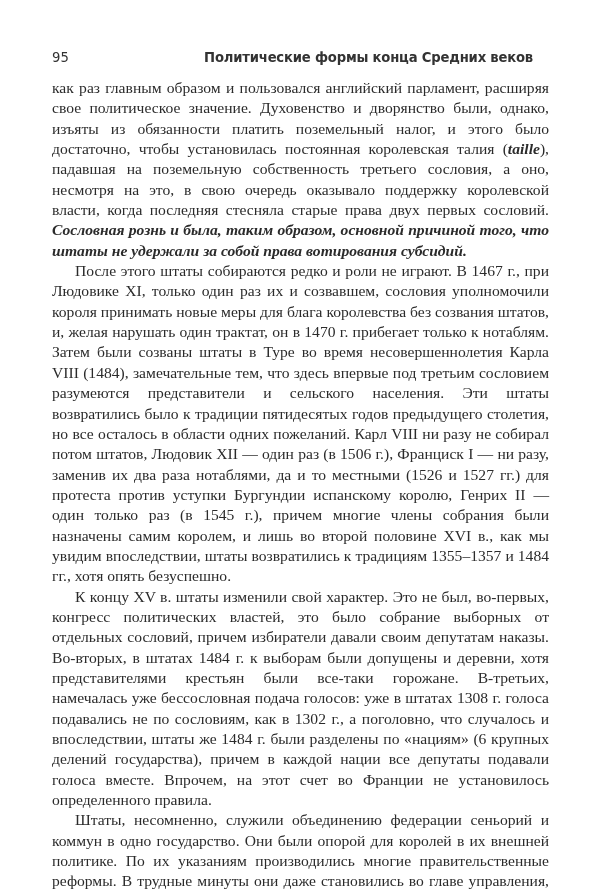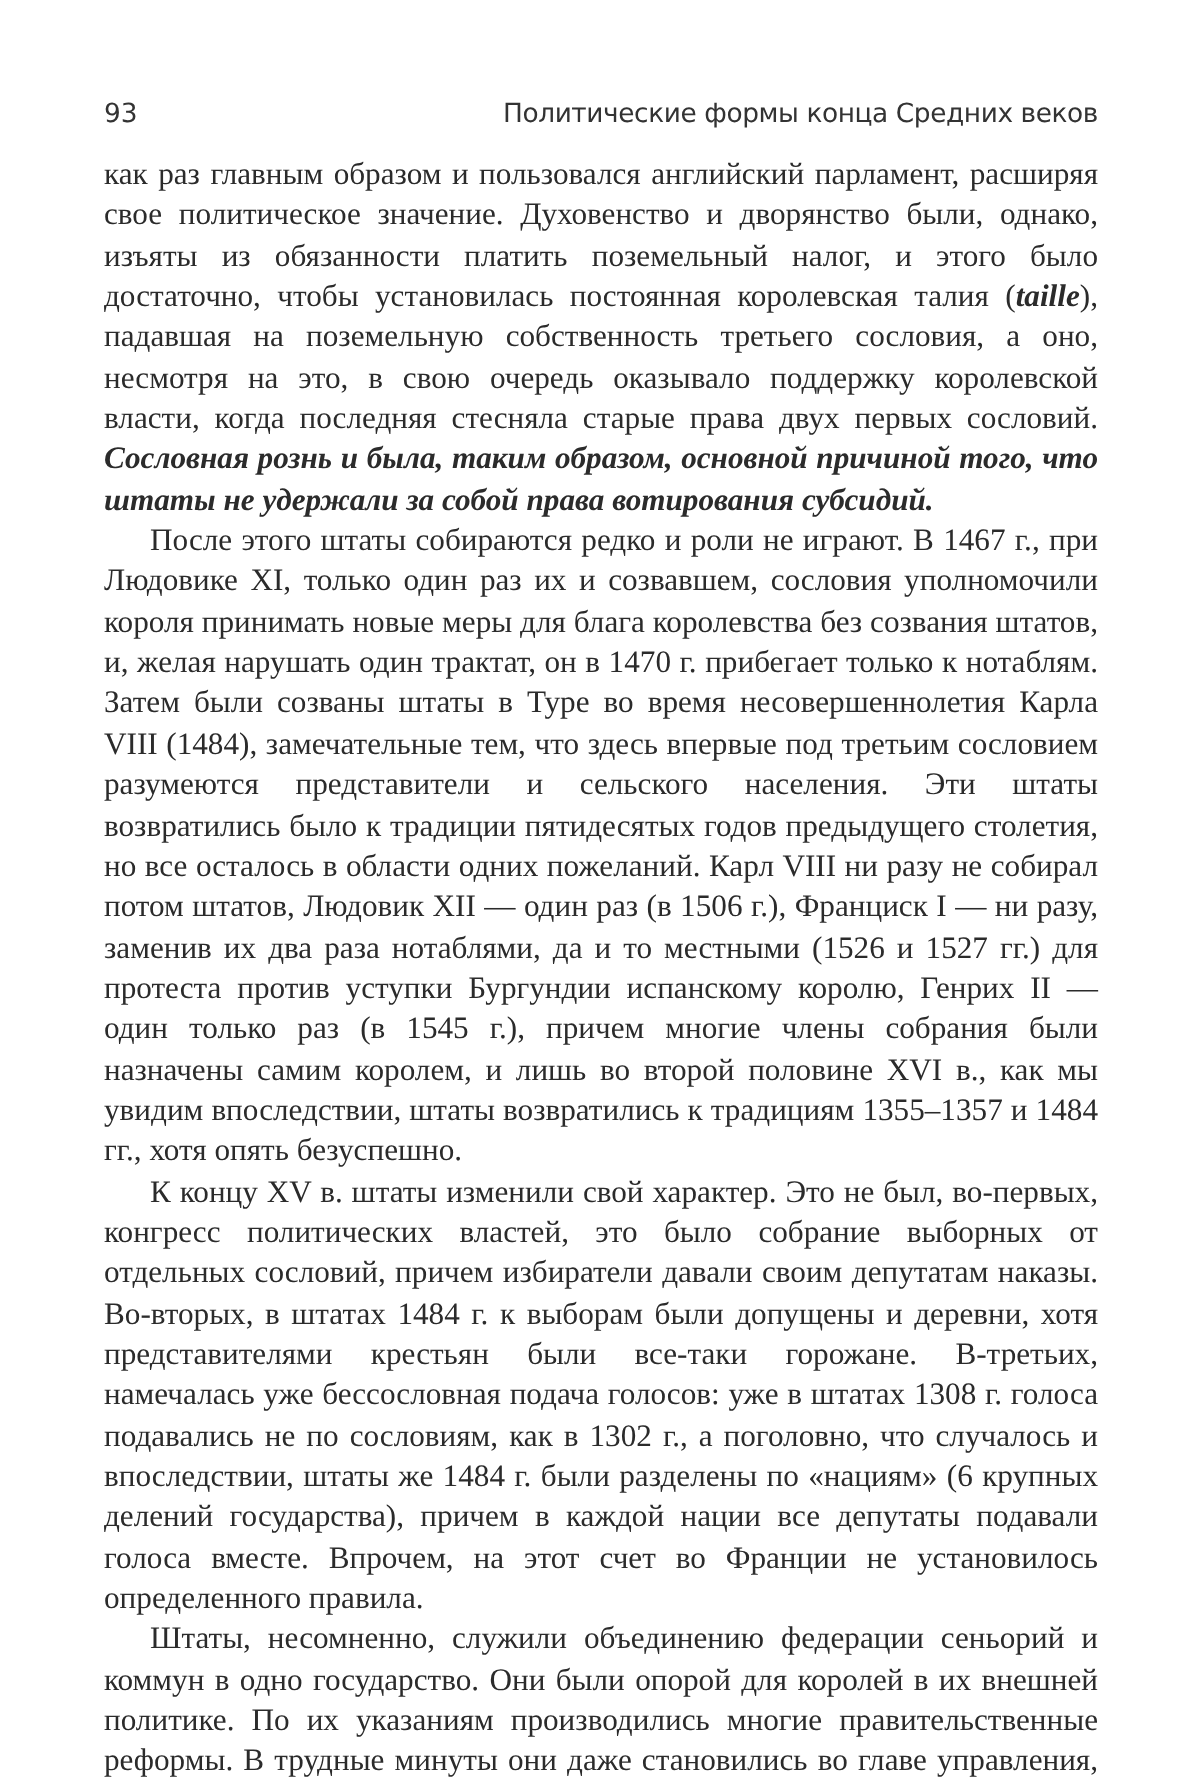--- a/index.html
+++ b/index.html
@@ -1,34 +1,34 @@
 <!DOCTYPE html>
 <html><head>
 <meta charset="utf-8">
 <style>
   html, body { margin:0; padding:0; background:#ffffff; }
   body { width:600px; height:890px; position:relative; overflow:hidden; }
   .page { position:absolute; left:52px; top:0; width:497px; }
   .running-head { position:absolute; top:50px; left:0; width:497px; height:20px;
     font-family:"DejaVu Sans", sans-serif; font-size:13.2px; color:#333; }
   .page-num { position:absolute; left:0; top:0; }
-  .head-title { position:absolute; right:0; top:0; letter-spacing:-0.2px; }
+  .head-title { position:absolute; right:16px; top:0; letter-spacing:-0.2px;font-weight:bold; }
   .body-text { position:absolute; top:78px; left:0; width:497px;
     font-family:"Liberation Serif", serif; font-size:15.6px; line-height:20.35px;
     color:#2b2b2b; text-align:justify; hyphens:manual; }
   .body-text p { margin:0; text-indent:0; }
   .body-text p.indent { text-indent:23px; }
   em { font-style:italic;font-weight:bold; }
 </style>
 </head>
 <body>
 
 <div class="page">
   <div class="running-head">
-    <span class="page-num">93</span>
+    <span class="page-num">95</span>
     <span class="head-title">Политические формы конца Средних веков</span>
   </div>
 
   <div class="body-text">
     <p><span>как раз главным образом и пользовался английский парламент, расширяя свое политическое значение. Духовенство и дворянство были, однако, изъяты из обязанности платить поземельный налог, и этого было достаточно, чтобы установилась постоянная королевская талия (</span><em>taille</em><span>), падавшая на поземельную собственность третьего сословия, а оно, несмотря на это, в свою очередь оказывало поддержку королевской власти, когда последняя стесняла старые права двух первых сословий. </span><em>Сословная рознь и была, таким образом, основной причиной того, что штаты не удержали за собой права вотирования субсидий.</em></p>
     <p class="indent"><span>После этого штаты собираются редко и роли не играют. В 1467 г., при Людовике XI, только один раз их и созвавшем, сословия уполномочили короля принимать новые меры для блага королевства без созвания штатов, и, желая нарушать один трактат, он в 1470 г. прибегает только к нотаблям. Затем были созваны штаты в Туре во время несовершеннолетия Карла VIII (1484), замечательные тем, что здесь впервые под третьим сословием разумеются представители и сельского населения. Эти штаты возвратились было к традиции пятидесятых годов предыдущего столетия, но все осталось в области одних пожеланий. Карл VIII ни разу не собирал потом штатов, Людовик XII — один раз (в 1506 г.), Франциск I — ни разу, заменив их два раза нотаблями, да и то местными (1526 и 1527 гг.) для протеста против уступки Бургундии испанскому королю, Генрих II — один только раз (в 1545 г.), причем многие члены собрания были назначены самим королем, и лишь во второй половине XVI в., как мы увидим впоследствии, штаты возвратились к традициям 1355–1357 и 1484 гг., хотя опять безуспешно.</span></p>
     <p class="indent"><span>К концу XV в. штаты изменили свой характер. Это не был, во-первых, конгресс политических властей, это было собрание выборных от отдельных сословий, причем избиратели давали своим депутатам наказы. Во-вторых, в штатах 1484 г. к выборам были допущены и деревни, хотя представителями крестьян были все-таки горожане. В-третьих, намечалась уже бессословная подача голосов: уже в штатах 1308 г. голоса подавались не по сословиям, как в 1302 г., а поголовно, что случалось и впоследствии, штаты же 1484 г. были разделены по «нациям» (6 крупных делений государства), причем в каждой нации все депутаты подавали голоса вместе. Впрочем, на этот счет во Франции не установилось определенного правила.</span></p>
     <p class="indent"><span>Штаты, несомненно, служили объединению федерации сеньорий и коммун в одно государство. Они были опорой для королей в их внешней политике. По их указаниям производились многие правительственные реформы. В трудные минуты они даже становились во главе управления, но они не только не утвердили за собою законодательных прав, но даже сами отдали королям несомненно принадлежавшее им право налогов, и причиной того, что им не удалось утвердить своего значения, была, между прочим, застарелая сословная рознь.</span></p>
   </div>
 </div>

